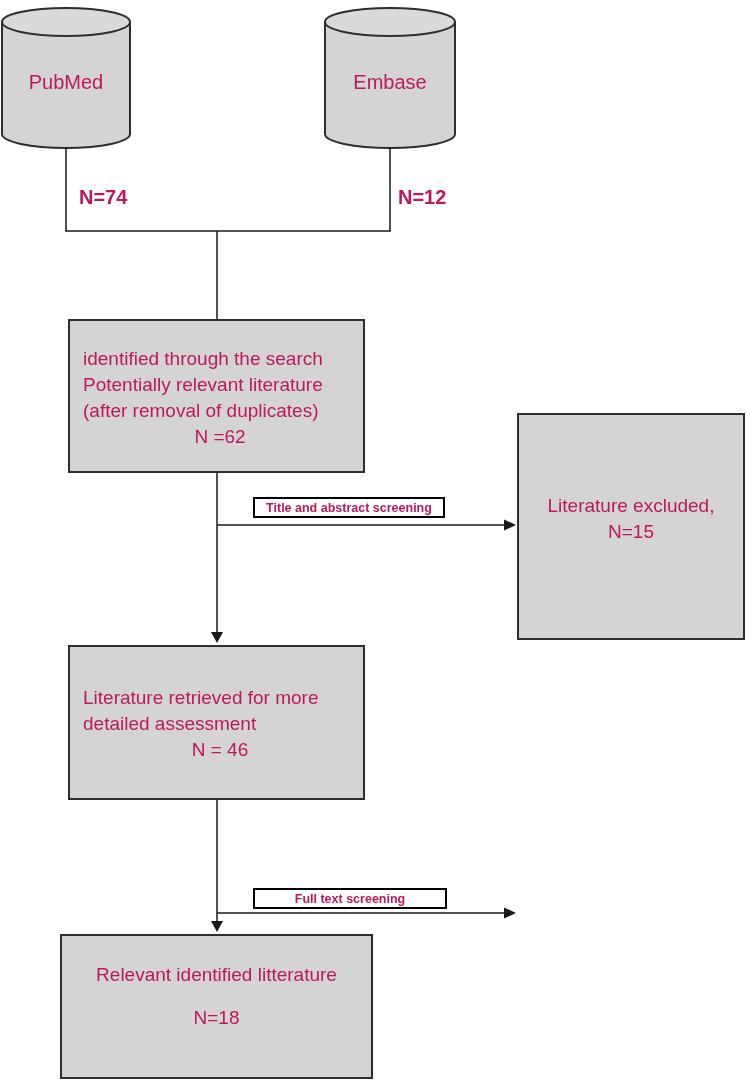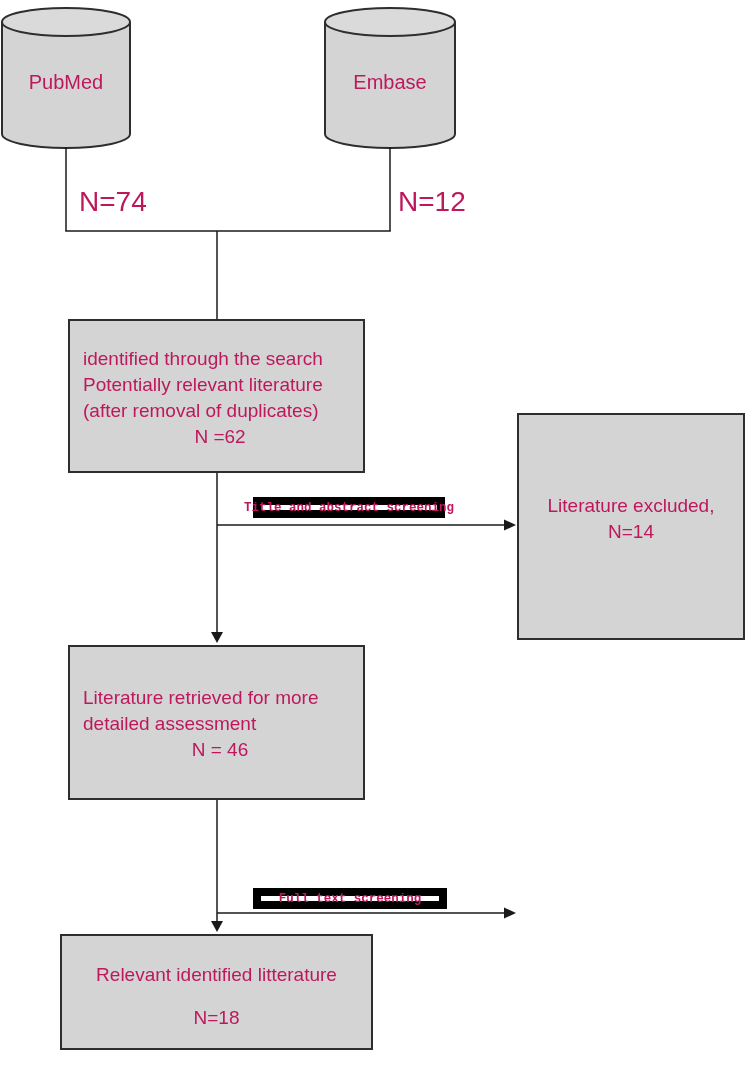--- a/index.html
+++ b/index.html
@@ -36,50 +36,49 @@
     left: 517px; top: 413px; width: 228px; height: 227px;
     display: flex; flex-direction: column; justify-content: center; align-items: center;
     text-align: center; padding-bottom: 16px;
   }
   #node-excluded-fulltext {
     left: 518px; top: 800px; width: 227px; height: 227px;
     display: flex; flex-direction: column; justify-content: center;
     text-align: left; padding-left: 19px;
   }
   #node-included {
-    left: 60px; top: 934px; width: 313px; height: 116px;
+    left: 60px; top: 934px; width: 313px; height: 145px;
     text-align: center; padding-top: 26px;
   }
   #node-included .gap { height: 17px; }
   .edge-label {
     position: absolute;
     background: #ffffff;
-    border: 8px solid #000000;
+    border: 2px solid #000000;
     box-sizing: border-box;
     font-size: 12.5px;
     font-weight: 700;
     display: flex; align-items: center; justify-content: center;
     white-space: nowrap;
     z-index: 2;
-    font-family: Liberation Mono, monospace;
   }
   #edge-label-screening { left: 253px; top: 497px; width: 192px; height: 21px; }
   #edge-label-fulltext  { left: 253px; top: 888px; width: 194px; height: 21px; }
   .cyl-label {
     position: absolute;
     text-align: center;
     font-size: 20px;
     z-index: 1;
   }
   #pubmed-label { left: 2px;   top: 71px; width: 128px; }
   #embase-label { left: 325px; top: 71px; width: 130px; }
   .n-label {
     position: absolute;
-    font-size: 28px;
-    font-weight: 400;
+    font-size: 20px;
+    font-weight: 700;
     white-space: nowrap;
     z-index: 1;
   }
   #n-label-pubmed { left: 79px;  top: 186px; }
   #n-label-embase { left: 398px; top: 186px; }
 </style>
 </head>
 <body>
 
 <div id="stage">
@@ -124,21 +123,21 @@
 
   <div class="node" id="node-identified">
     <div class="ln">identified through the search</div>
     <div class="ln">Potentially relevant literature</div>
     <div class="ln">(after removal of duplicates)</div>
     <div class="ln count">N =62</div>
   </div>
 
   <div class="node" id="node-excluded-screening">
     <div class="ln">Literature excluded,</div>
-    <div class="ln">N=14</div>
+    <div class="ln">N=15</div>
   </div>
 
   <div class="node" id="node-retrieved">
     <div class="ln">Literature retrieved for more</div>
     <div class="ln">detailed assessment</div>
     <div class="ln count">N = 46</div>
   </div>
 
 
   <div class="node" id="node-included">

